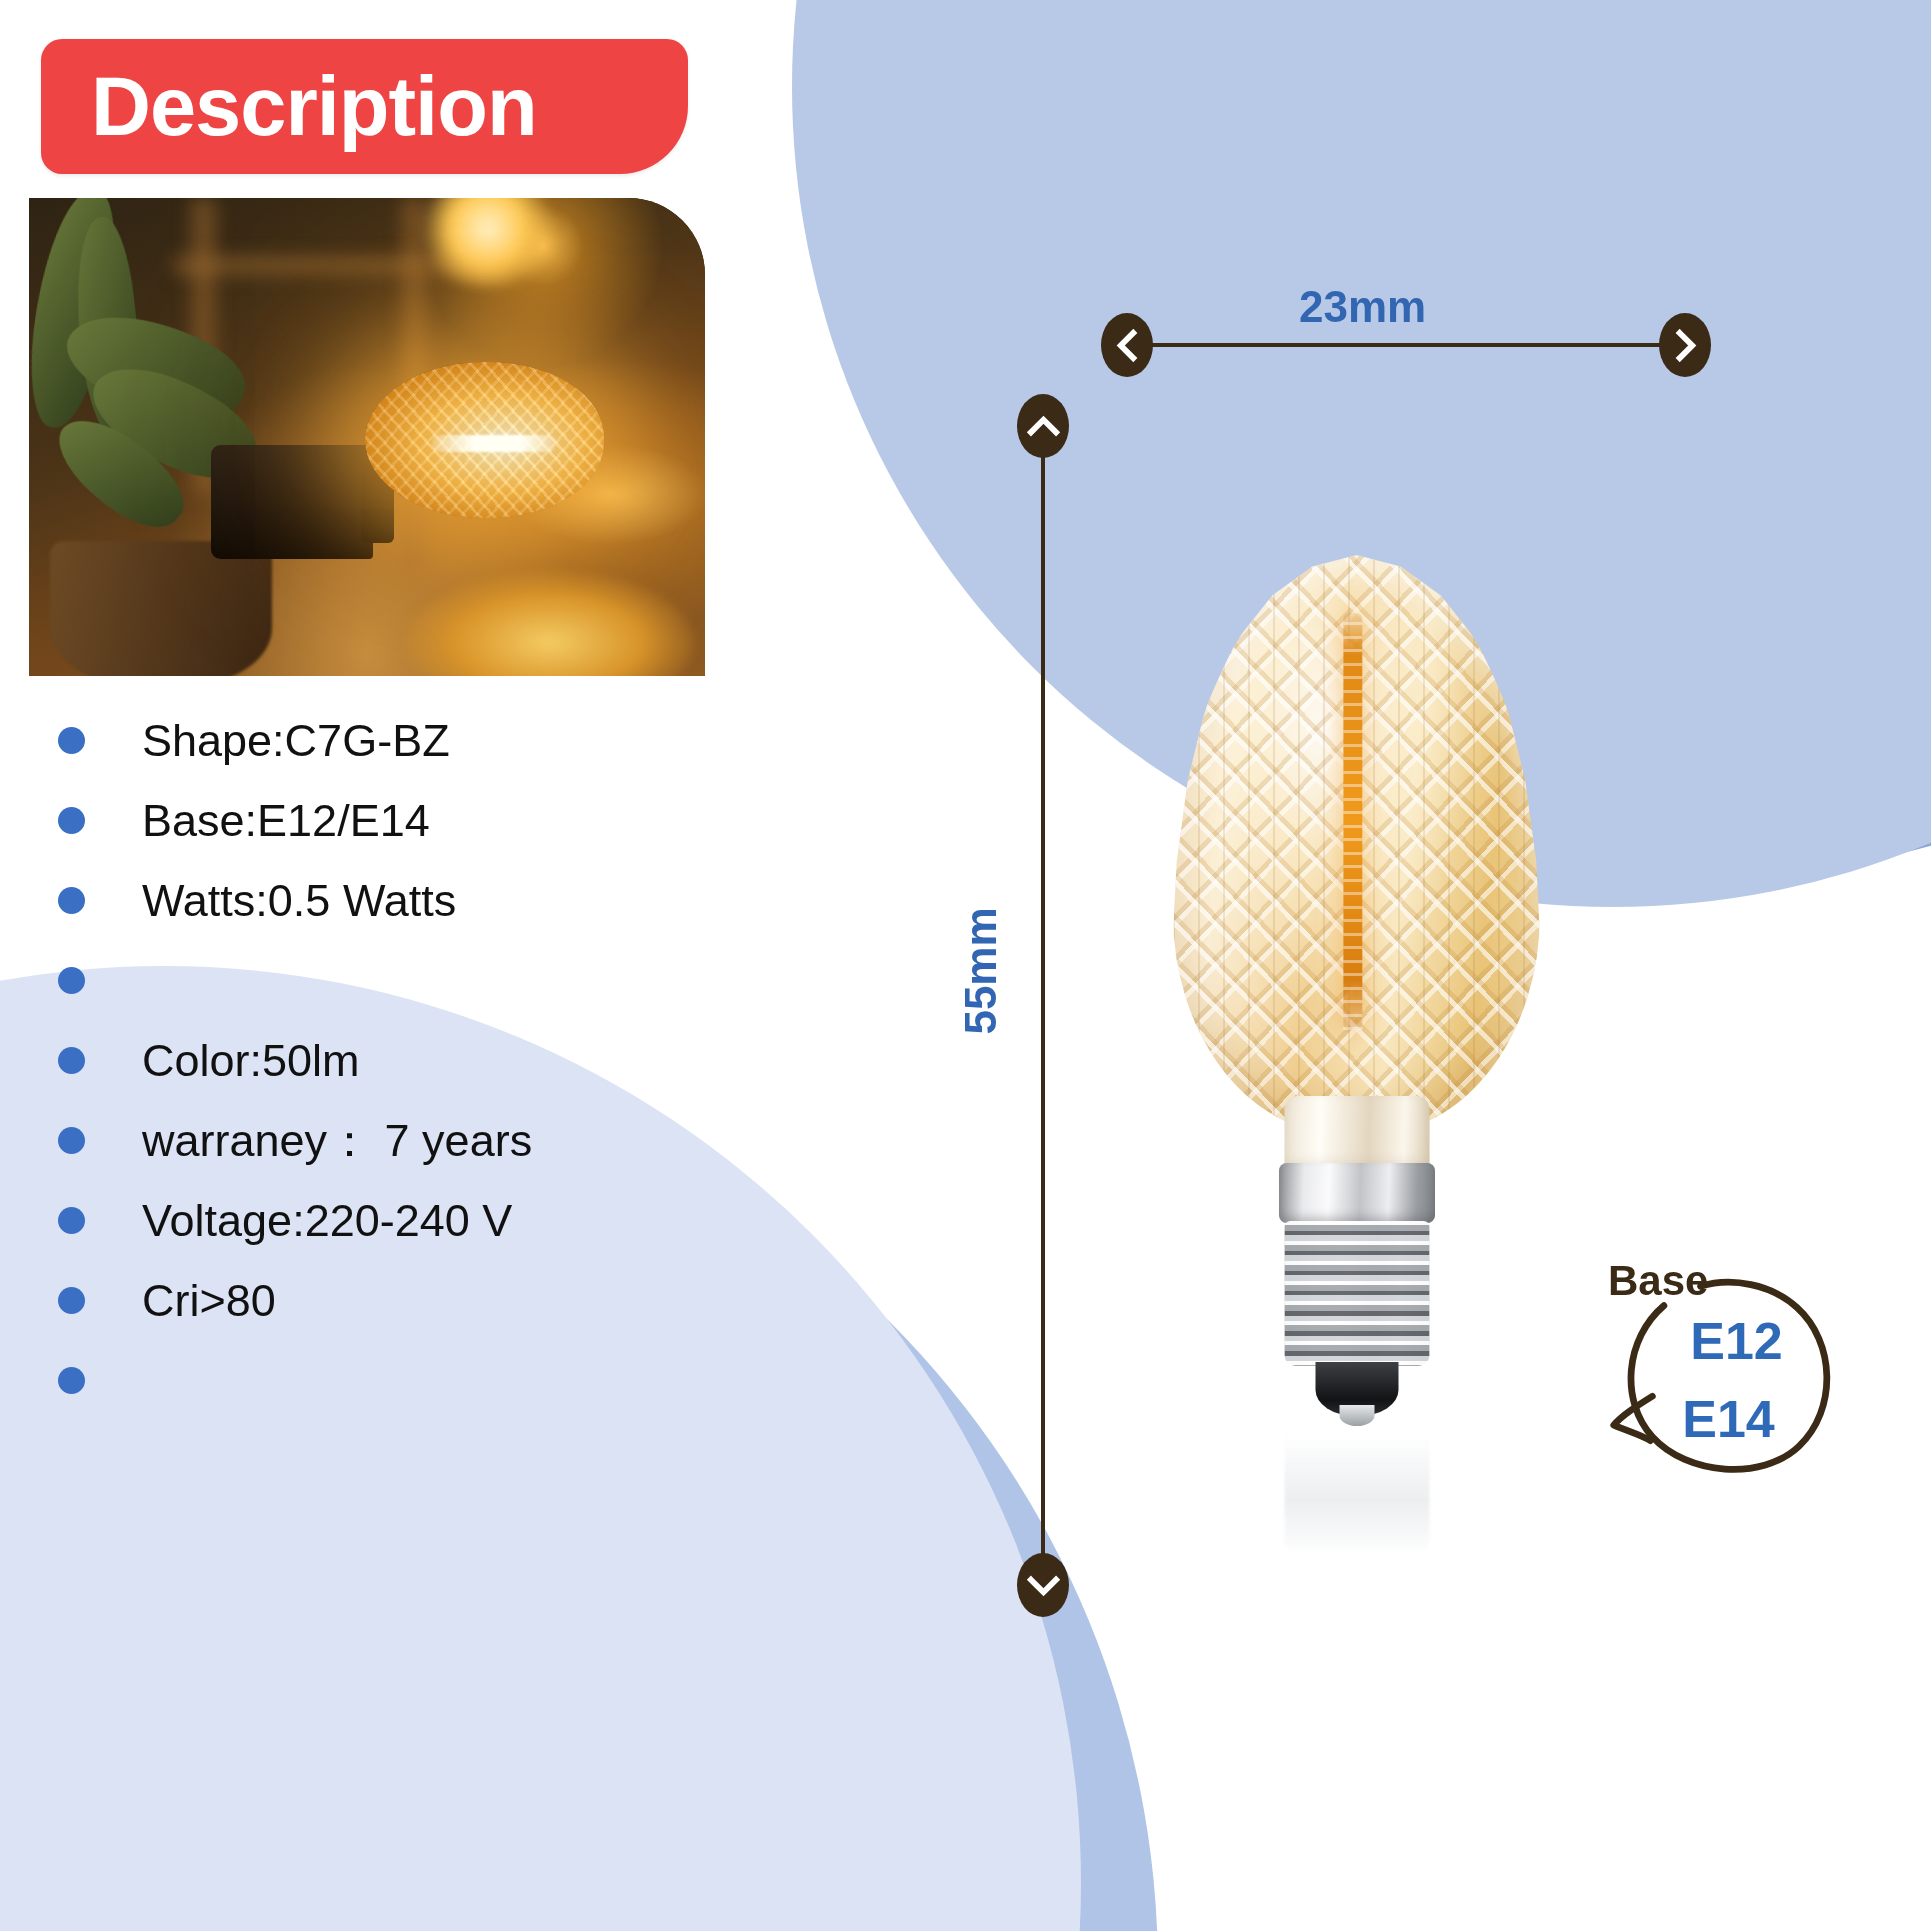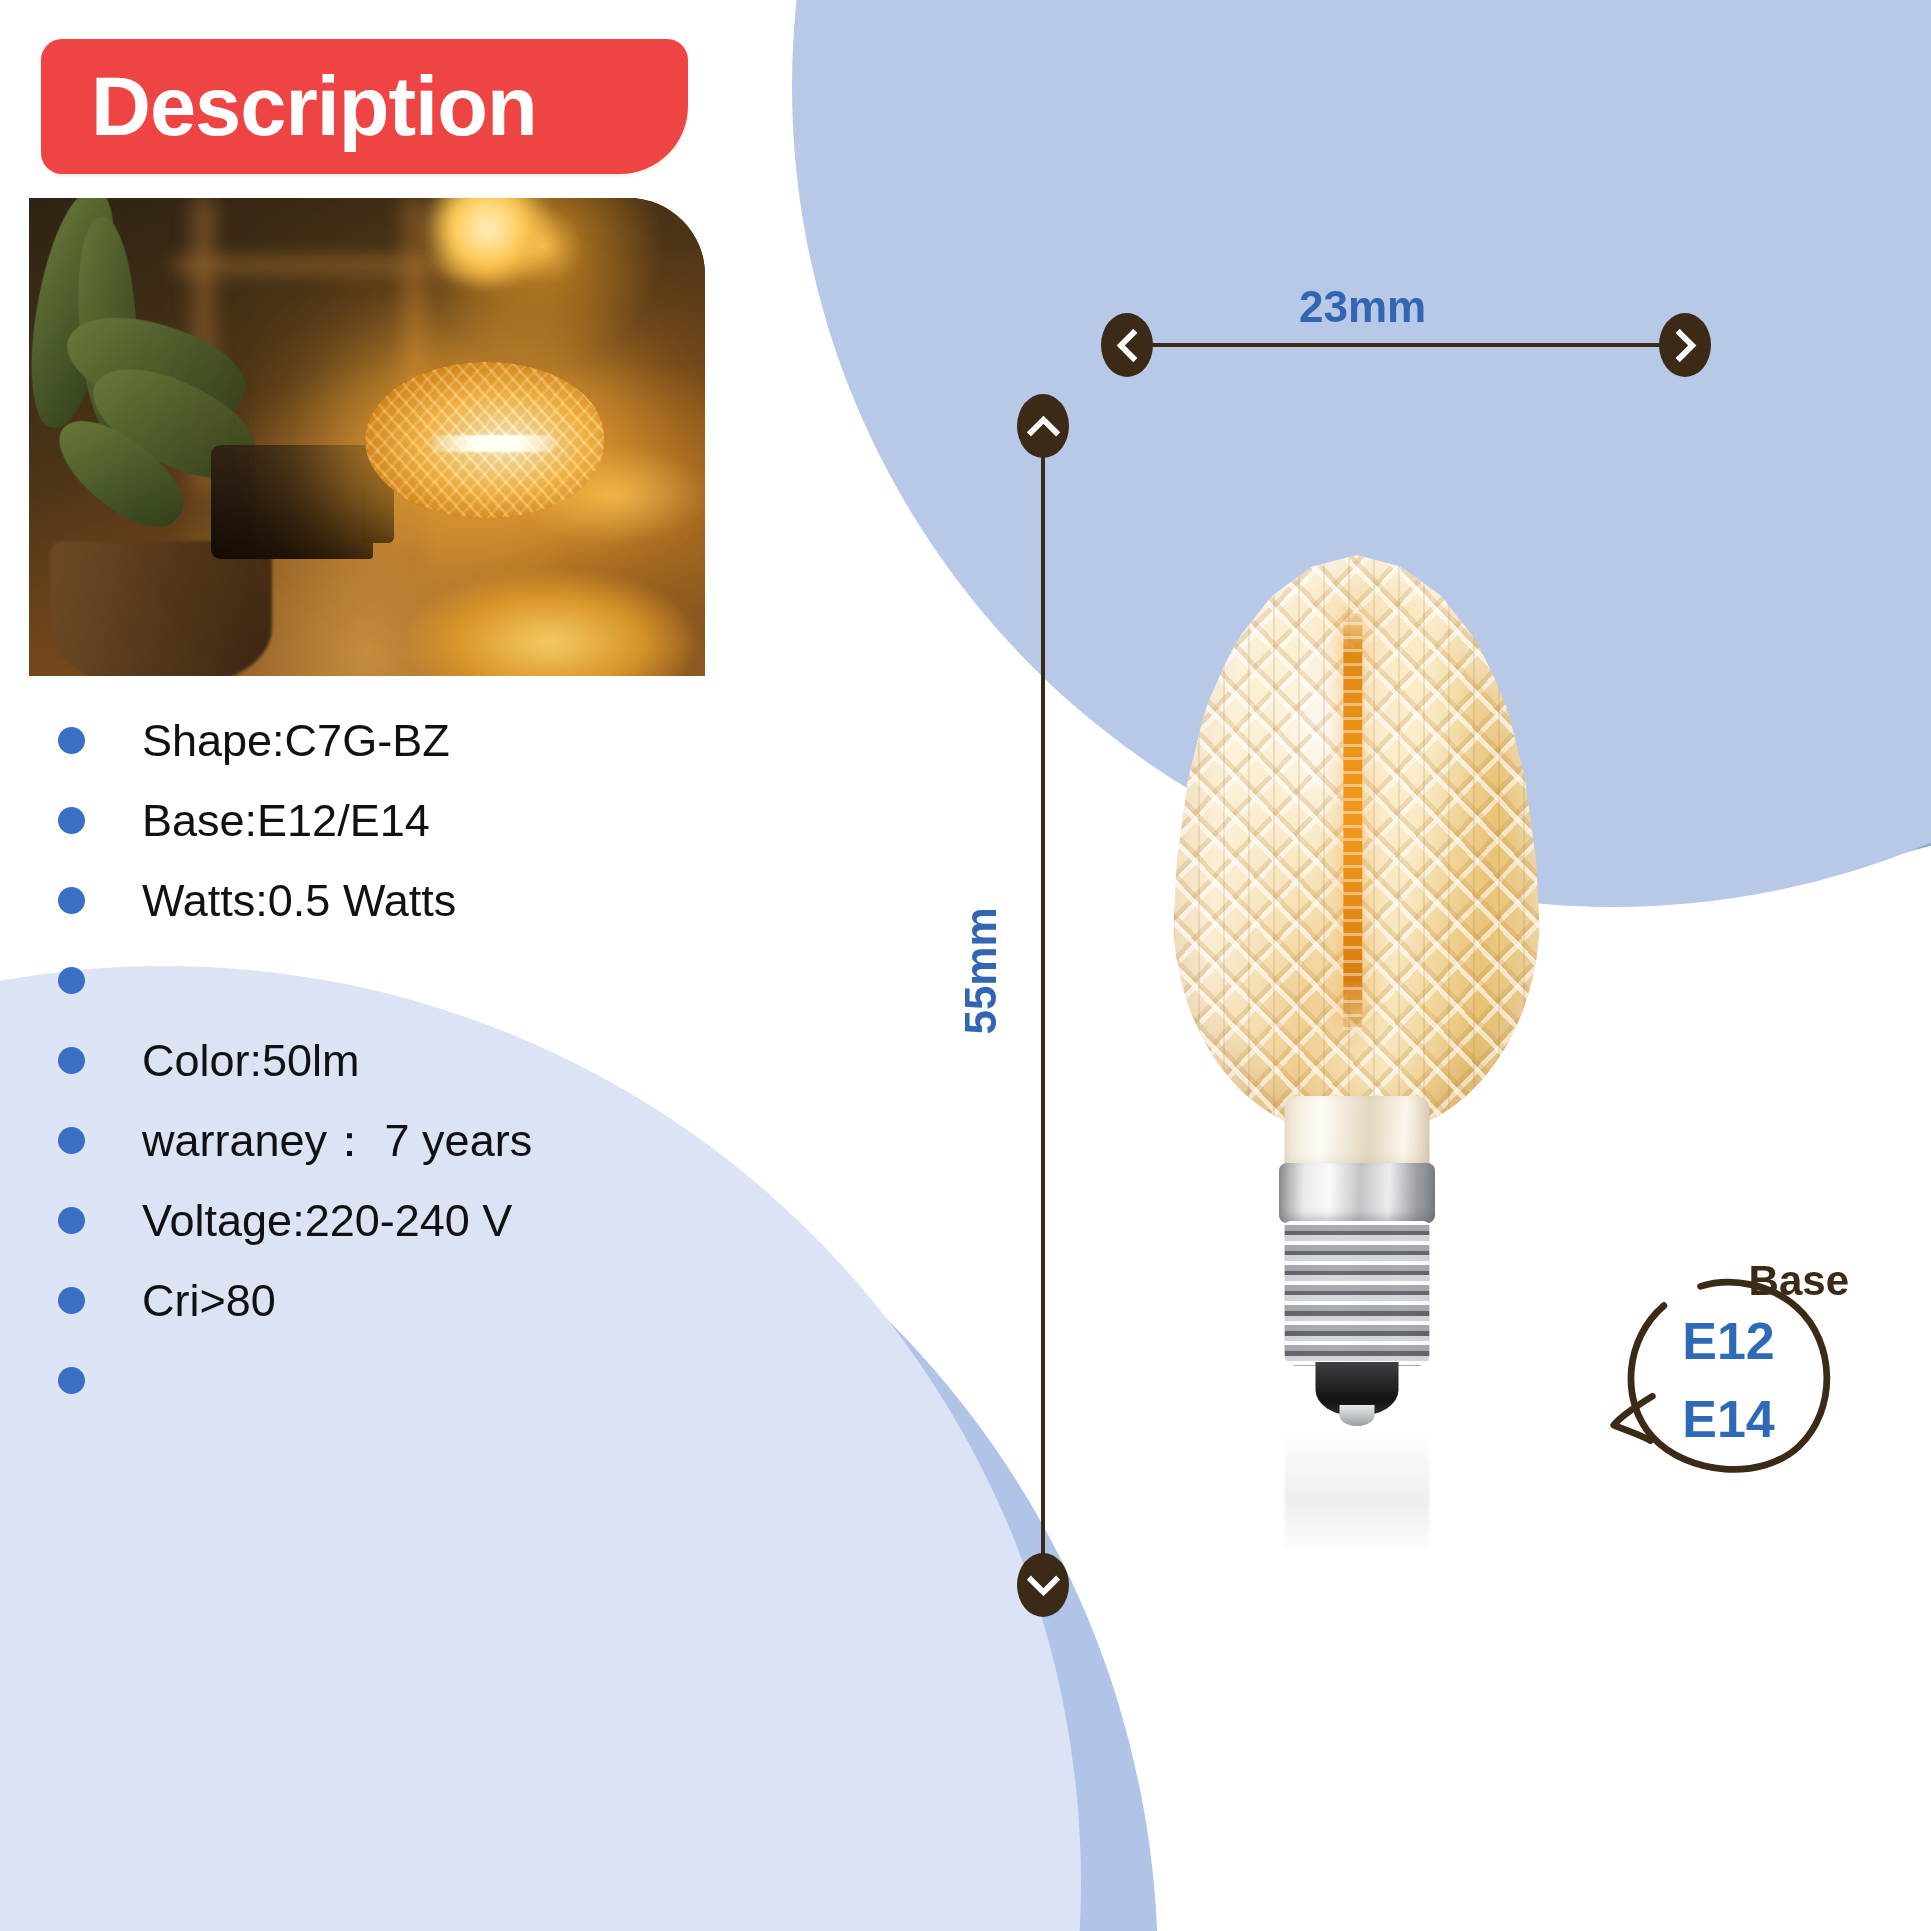--- a/index.html
+++ b/index.html
@@ -187,25 +187,25 @@
     position:absolute;left:50%;top:869px;transform:translateX(-50%) scaleY(-1);
     width:145px;height:126px;border-radius:5.8px;
     background:linear-gradient(180deg,#fafbfc 0%,#d7dade 40%,rgba(255,255,255,0) 92%);
     opacity:.45;filter:blur(1.2px);
   }
 
   
   .callout{position:absolute;left:1608px;top:1265px;width:241px;height:222px;}
   .callout svg{position:absolute;left:0;top:0;}
   .callout .c-base{
-    position:absolute;left:0;top:-7.7px;width:241px;text-align:right;
+    position:absolute;left:0;top:-7.7px;width:241px;text-align:left;
     font-size:42px;font-weight:bold;color:#3a2a16;
   }
   .callout .c-e12{
-    position:absolute;left:0;top:46px;width:241px;text-align:center;
+    position:absolute;left:8px;top:46px;width:241px;text-align:center;
     font-size:52px;font-weight:bold;color:#2f6ab8;
   }
   .callout .c-e14{
     position:absolute;left:0;top:124px;width:241px;text-align:center;
     font-size:52px;font-weight:bold;color:#2f6ab8;
   }
 </style>
 </head>
 <body>
 

